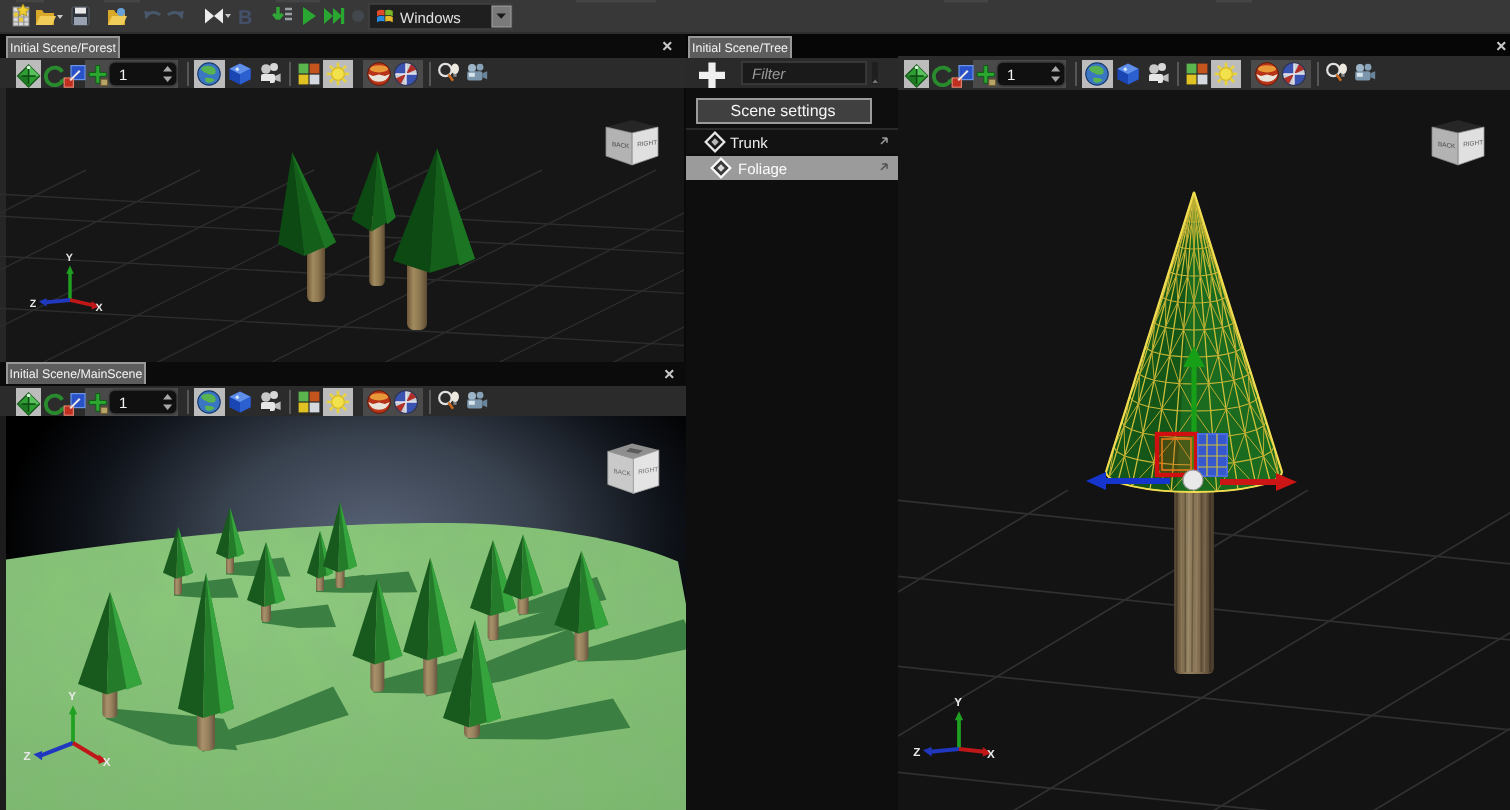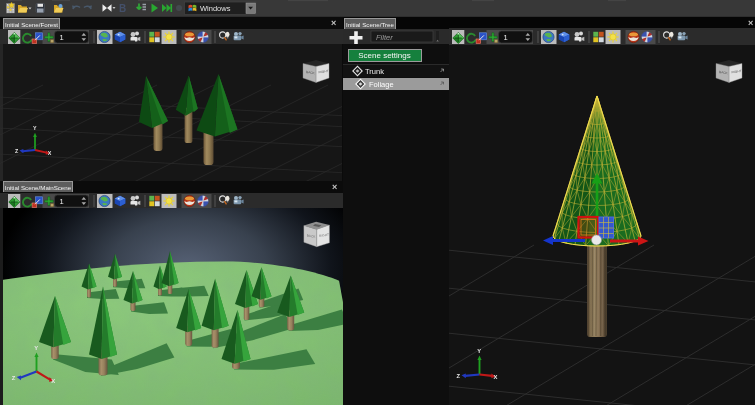--- a/index.html
+++ b/index.html
@@ -444,21 +444,21 @@
 <div class="abs" style="left:343px;top:17px;width:106px;height:12px;background:#060606"></div>
 <div style="position:absolute;left:344px;top:17.5px;width:52px;height:11px;background:#5d5d5d;border:1px solid #989898;border-bottom:none;box-sizing:border-box;color:#f2f2f2;font-size:6.2px;line-height:11px;text-align:center;white-space:nowrap">Initial Scene/Tree</div>
 <div class="abs" style="left:343px;top:29px;width:106px;height:15px;background:#2a2a2a"></div>
 <svg class="abs" style="left:343px;top:29px" width="106" height="15" viewBox="0 0 106 15">
 <path d="M11.2,2.2 h3.6 v4.7 h4.7 v3.6 h-4.7 v4.7 h-3.6 v-4.7 h-4.7 v-3.6 h4.7 Z" fill="#f0f0f0"></path>
 <rect x="28" y="2" width="62" height="11" fill="#1a1a1a" stroke="#3e3e3e" stroke-width="0.8"></rect>
 <text x="33" y="10.5" font-size="7.5" font-style="italic" fill="#9a9a9a">Filter</text>
 <rect x="93" y="2" width="3" height="11" fill="#1f1f1f"></rect>
 <polygon points="93.2,12.5 96,12.5 94.6,10.8" fill="#777"></polygon>
 </svg>
-<div class="abs" style="left:347.5px;top:48.5px;width:74px;height:13px;background:#15803d;border:1px solid #9b9b9b;box-sizing:border-box;color:#f5f5f5;font-size:8px;line-height:11px;text-align:center">Scene settings</div>
+<div class="abs" style="left:347.5px;top:48.5px;width:88px;height:13px;background:#404040;border:1px solid #9b9b9b;box-sizing:border-box;color:#f5f5f5;font-size:8px;line-height:11px;text-align:center">Scene settings</div>
 <div class="abs" style="left:343px;top:64px;width:106px;height:1px;background:#2a2a2a"></div>
 <svg class="abs" style="left:343px;top:65px" width="106" height="12" viewBox="0 0 106 12">
 <rect width="106" height="12" fill="#121212"></rect>
 <g transform="translate(14.5,6)">
       <rect x="-3.3" y="-3.3" width="6.6" height="6.6" transform="rotate(45)" fill="#1a1a1a" stroke="#e8e8e8" stroke-width="1.1"></rect>
       <rect x="-1.3" y="-1.3" width="2.6" height="2.6" transform="rotate(45)" fill="#b8b8b8"></rect>
     </g>
 <text x="22" y="9" font-size="7.5" fill="#ececec">Trunk</text>
 <path d="M97.5,7 l3,-3 M100.5,4 v2.4 M100.5,4 h-2.4" stroke="#9a9a9a" stroke-width="0.8" fill="none"></path>
 </svg>

